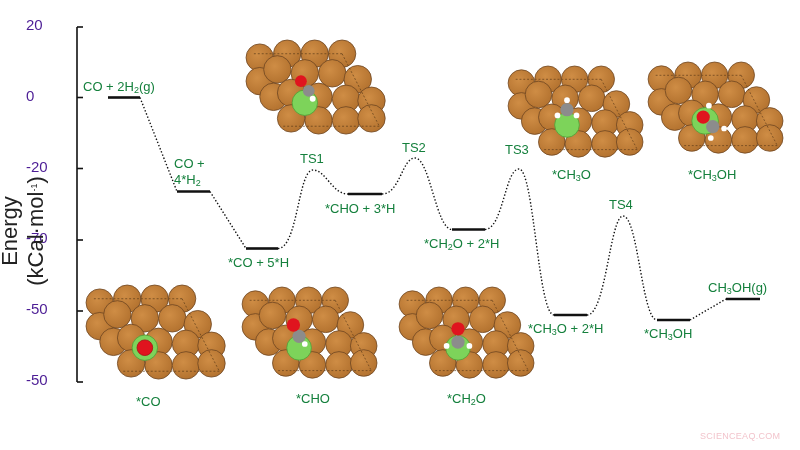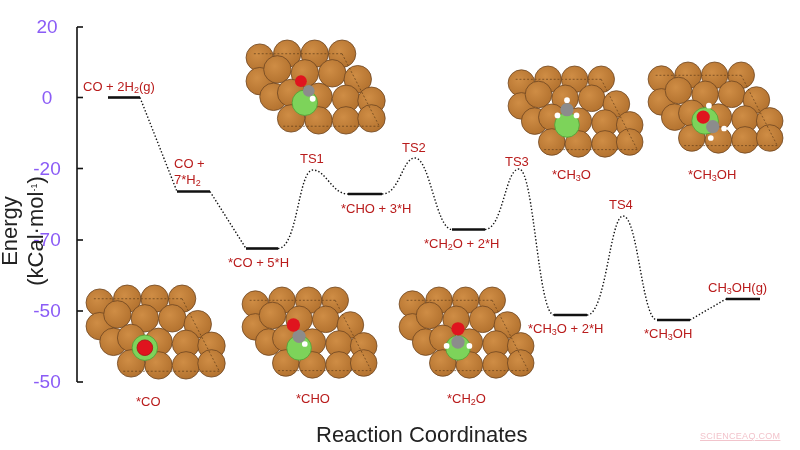--- a/index.html
+++ b/index.html
@@ -1,24 +1,24 @@
 <!DOCTYPE html>
 <html><head>
 <meta charset="utf-8">
 <style>
   html, body { margin:0; padding:0; background:#ffffff; }
   body { width:800px; height:450px; position:relative; overflow:hidden;
          font-family:"Liberation Sans", "DejaVu Sans", sans-serif; color:#111; }
   #stage { position:absolute; left:0; top:0; width:800px; height:450px; }
-  .lbl { position:absolute; font-size:13px; white-space:nowrap; color:#b91c1c; }
-  .tick { position:absolute; font-size:19px; color:#8b5cf6; text-align:center; width:42px; }
+  .lbl { position:absolute; font-size:13px; white-space:nowrap; color:#15803d; }
+  .tick { position:absolute; font-size:15px; color:#4c1d95; text-align:left; width:42px; }
   .ylabel { position:absolute; left:-62px; top:205px; width:170px; font-size:22px;
             transform:rotate(-90deg); transform-origin:center; text-align:center; color:#222; }
   .xlabel { position:absolute; left:316px; top:422px; font-size:22px; color:#222; }
-  .watermark { position:absolute; left:700px; top:431px; font-size:9px; color:#f2c4cc; letter-spacing:0.3px;text-decoration:underline; }
+  .watermark { position:absolute; left:700px; top:431px; font-size:9px; color:#f2c4cc; letter-spacing:0.3px; }
   sub { font-size:9px; vertical-align:-2px; }
   sup { font-size:9px; vertical-align:6px; }
 </style>
 </head>
 <body>
 
 <div id="stage">
 
   <svg width="800" height="450" style="position:absolute;left:0;top:0">
     <defs>
@@ -137,31 +137,30 @@
   </svg>
 
   <div class="tick" style="left:26px;top:16px">20</div>
   <div class="tick" style="left:26px;top:87px">0</div>
   <div class="tick" style="left:26px;top:158px">-20</div>
   <div class="tick" style="left:26px;top:229px">-70</div>
   <div class="tick" style="left:26px;top:300px">-50</div>
   <div class="tick" style="left:26px;top:371px">-50</div>
 
   <div class="ylabel"><span>Energy (kCal·mol</span><sup>-1</sup><span>)</span></div>
-  <div class="xlabel">Reaction Coordinates</div>
 
   <div class="lbl" style="left:83px;top:79px"><span>CO + 2H</span><sub>2</sub><span>(g)</span></div>
   <div class="lbl" style="left:174px;top:156px">CO +</div>
-  <div class="lbl" style="left:174px;top:172px"><span>7*H</span><sub>2</sub></div>
+  <div class="lbl" style="left:174px;top:172px"><span>4*H</span><sub>2</sub></div>
   <div class="lbl" style="left:228px;top:255px">*CO + 5*H</div>
   <div class="lbl" style="left:300px;top:151px">TS1</div>
-  <div class="lbl" style="left:341px;top:201px">*CHO + 3*H</div>
+  <div class="lbl" style="left:325px;top:201px">*CHO + 3*H</div>
   <div class="lbl" style="left:402px;top:140px">TS2</div>
   <div class="lbl" style="left:424px;top:236px"><span>*CH</span><sub>2</sub><span>O + 2*H</span></div>
-  <div class="lbl" style="left:505px;top:154px">TS3</div>
+  <div class="lbl" style="left:505px;top:142px">TS3</div>
   <div class="lbl" style="left:528px;top:321px"><span>*CH</span><sub>3</sub><span>O + 2*H</span></div>
   <div class="lbl" style="left:609px;top:197px">TS4</div>
   <div class="lbl" style="left:644px;top:326px"><span>*CH</span><sub>3</sub><span>OH</span></div>
   <div class="lbl" style="left:708px;top:280px"><span>CH</span><sub>3</sub><span>OH(g)</span></div>
 
   <div class="lbl" style="left:136px;top:394px">*CO</div>
   <div class="lbl" style="left:296px;top:391px">*CHO</div>
   <div class="lbl" style="left:447px;top:391px"><span>*CH</span><sub>2</sub><span>O</span></div>
   <div class="lbl" style="left:552px;top:167px"><span>*CH</span><sub>3</sub><span>O</span></div>
   <div class="lbl" style="left:688px;top:167px"><span>*CH</span><sub>3</sub><span>OH</span></div>

